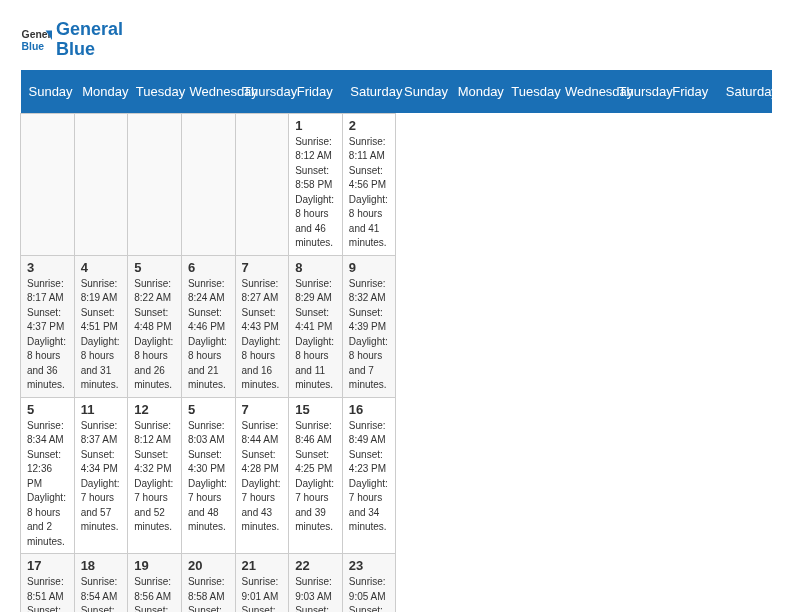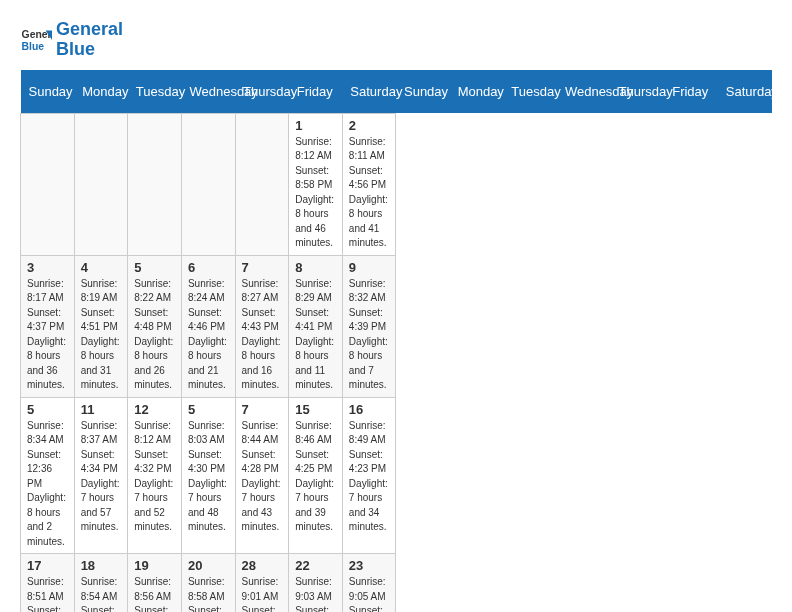--- a/index.html
+++ b/index.html
@@ -253,21 +253,21 @@
 Sunset: 4:17 PM
 Daylight: 7 hours and 21 minutes.</div>
         </td>
         <td>
           <span class="day-num">20</span>
           <div class="day-info">Sunrise: 8:58 AM
 Sunset: 4:16 PM
 Daylight: 7 hours and 17 minutes.</div>
         </td>
         <td>
-          <span class="day-num">28</span>
+          <span class="day-num">21</span>
           <div class="day-info">Sunrise: 9:01 AM
 Sunset: 4:14 PM
 Daylight: 7 hours and 13 minutes.</div>
         </td>
         <td>
           <span class="day-num">22</span>
           <div class="day-info">Sunrise: 9:03 AM
 Sunset: 4:12 PM
 Daylight: 7 hours and 9 minutes.</div>
         </td>

